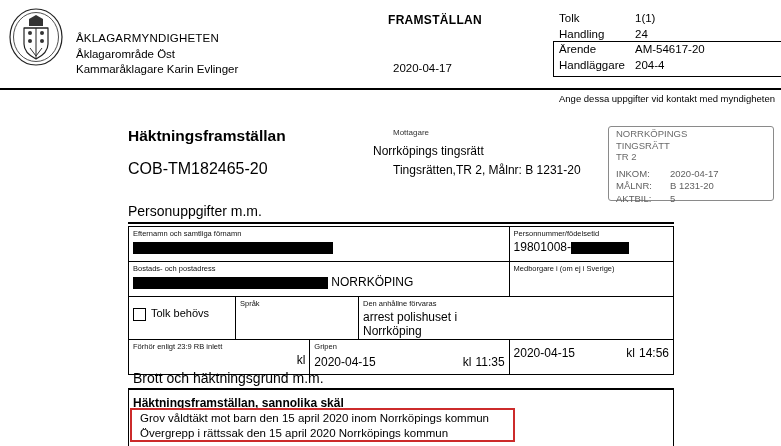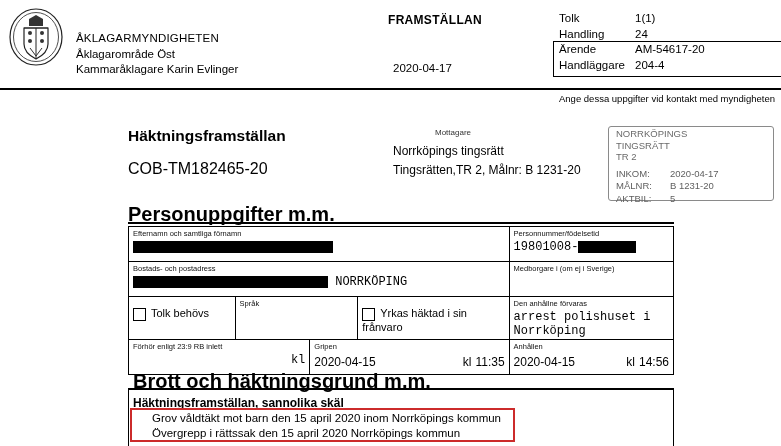--- a/index.html
+++ b/index.html
@@ -112,25 +112,24 @@
     left: 128px;
     top: 160px;
     font-size: 16px;
   }
   .recipient-label {
     position: absolute;
     left: 393px;
     top: 128px;
     font-size: 8px;
     color: #333;
-    margin-left: 42px;
   }
   .recipient-name {
     position: absolute;
-    left: 393px;
+    left: 373px;
     top: 144px;
     font-size: 12px;
   }
   .recipient-sub {
     position: absolute;
     left: 393px;
     top: 163px;
     font-size: 12px;
   }
 
@@ -158,22 +157,22 @@
   }
   .stamp-row {
     display: flex;
     line-height: 12.5px;
   }
   .stamp-key { width: 54px; }
 
   
   .sec-heading {
     position: absolute;
-    font-size: 20px;
-    font-weight: bold;
+    font-size: 14px;
+    font-weight: normal;
   }
   .sec-rule {
     position: absolute;
     height: 2px;
     background: #000;
   }
 
   
   .form {
     position: absolute;
@@ -199,21 +198,20 @@
   .fcell:last-child { border-right: none; }
   .flabel {
     font-size: 7.5px;
     color: #111;
     line-height: 9px;
   }
   .fvalue {
     font-size: 12px;
     line-height: 14px;
     margin-top: 2px;
-    font-family: Liberation Mono, monospace;
   }
   .redact {
     display: inline-block;
     background: #000;
     height: 12px;
     vertical-align: middle;
   }
   .checkbox {
     display: inline-block;
     width: 11px;
@@ -251,21 +249,21 @@
     left: 130px;
     top: 408px;
     width: 385px;
     height: 34px;
     border: 2px solid #cc2b2b;
     box-sizing: border-box;
   }
   .charge-line {
     font-size: 11.5px;
     line-height: 15px;
-    padding-left: 20px;
+    padding-left: 8px;
   }
   .charge-line:first-child { padding-top: 1px; }
   .bottom-border-left {
     position: absolute;
     left: 128px;
     top: 388px;
     width: 1px;
     height: 58px;
     background: #000;
   }
@@ -396,46 +394,40 @@
     <div class="frow">
       <div class="fcell" style="width:107px;">
         <div class="cbline">
           <span class="checkbox"></span><span>Tolk behövs</span>
         </div>
       </div>
       <div class="fcell" style="width:123px;">
         <div class="flabel">Språk</div>
         <div class="fvalue"></div>
       </div>
-      <div class="fcell" style="width:152px;">
-        <div class="cbline">
-          <span class="checkbox"></span><span>Yrkas häktad i sin frånvaro</span>
-        </div>
-      </div>
       <div class="fcell" style="width:164px; min-height:42px;">
         <div class="flabel">Den anhållne förvaras</div>
         <div class="fvalue">arrest polishuset i Norrköping</div>
       </div>
     </div>
 
     <div class="frow">
       <div class="fcell" style="width:182px;">
         <div class="flabel">Förhör enligt 23:9 RB inlett</div>
         <div class="fvalue right-val">kl</div>
       </div>
       <div class="fcell" style="width:200px;">
         <div class="flabel">Gripen</div>
         <div class="time-cell-inner">
           <span style="margin-right:auto;">2020-04-15</span>
           <span>kl</span>
           <span>11:35</span>
         </div>
       </div>
       <div class="fcell" style="width:164px;">
-        <div class="flabel">Anhållen</div>
         <div class="time-cell-inner">
           <span style="margin-right:auto;">2020-04-15</span>
           <span>kl</span>
           <span>14:56</span>
         </div>
       </div>
     </div>
   </div>
 
   <div class="sec-heading" style="left:133px; top:370px;">Brott och häktningsgrund m.m.</div>

